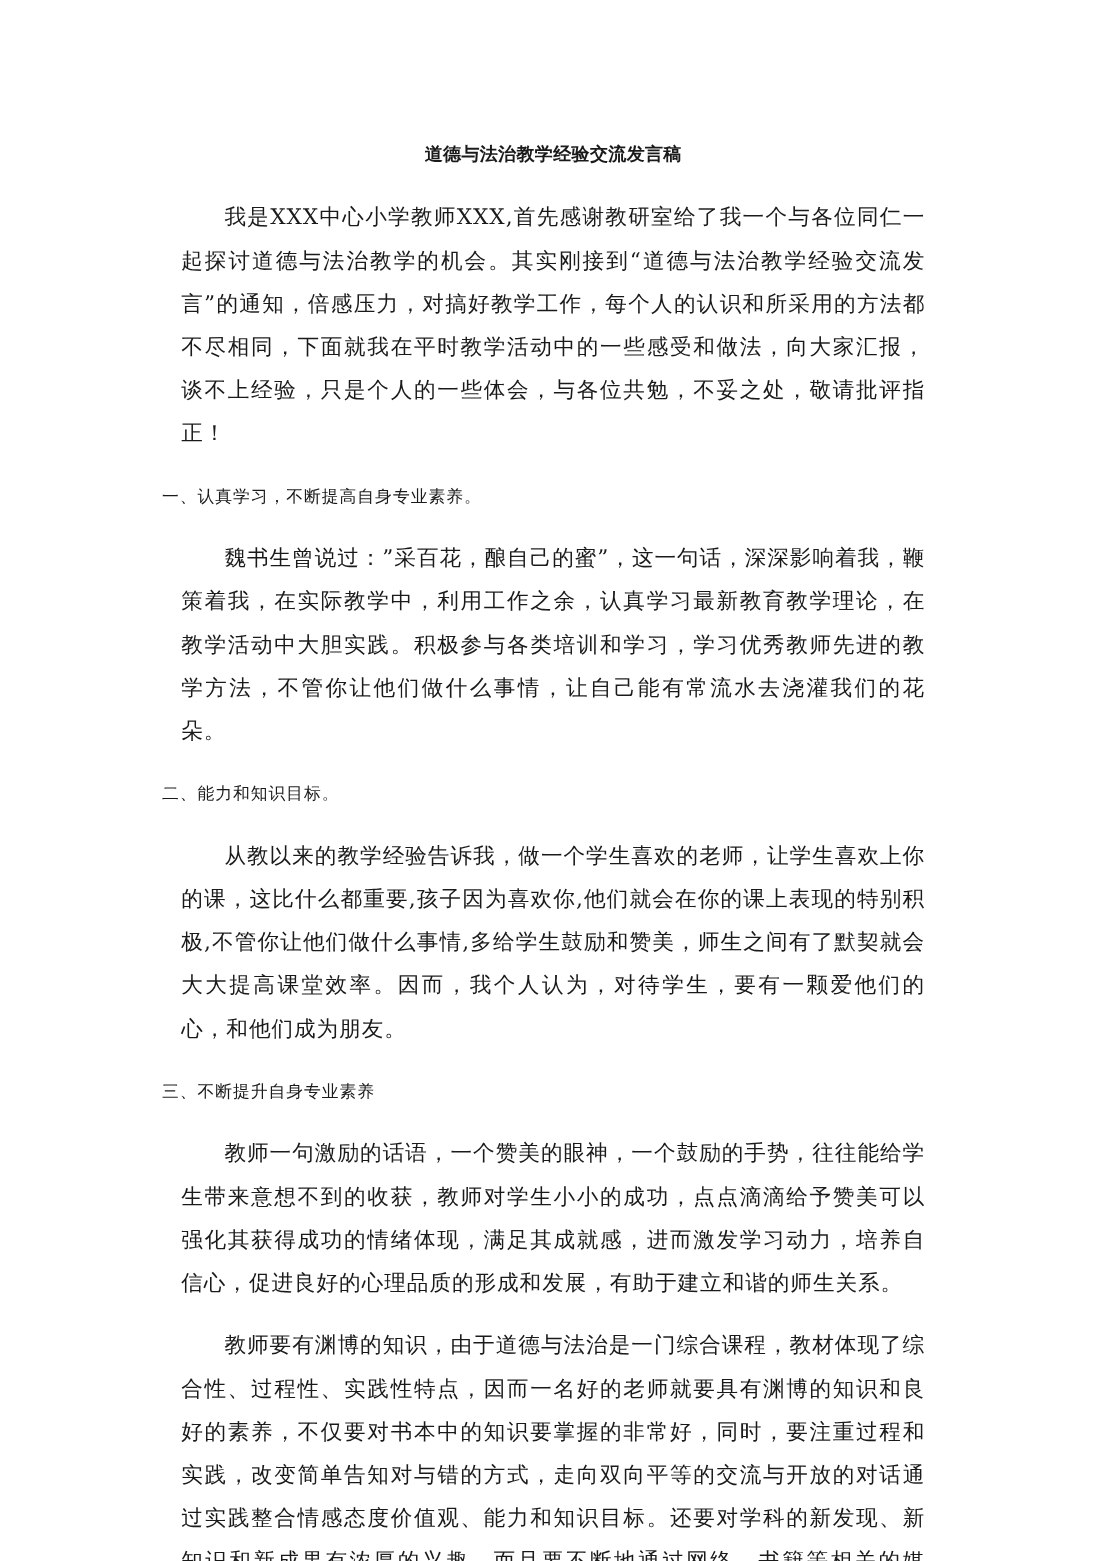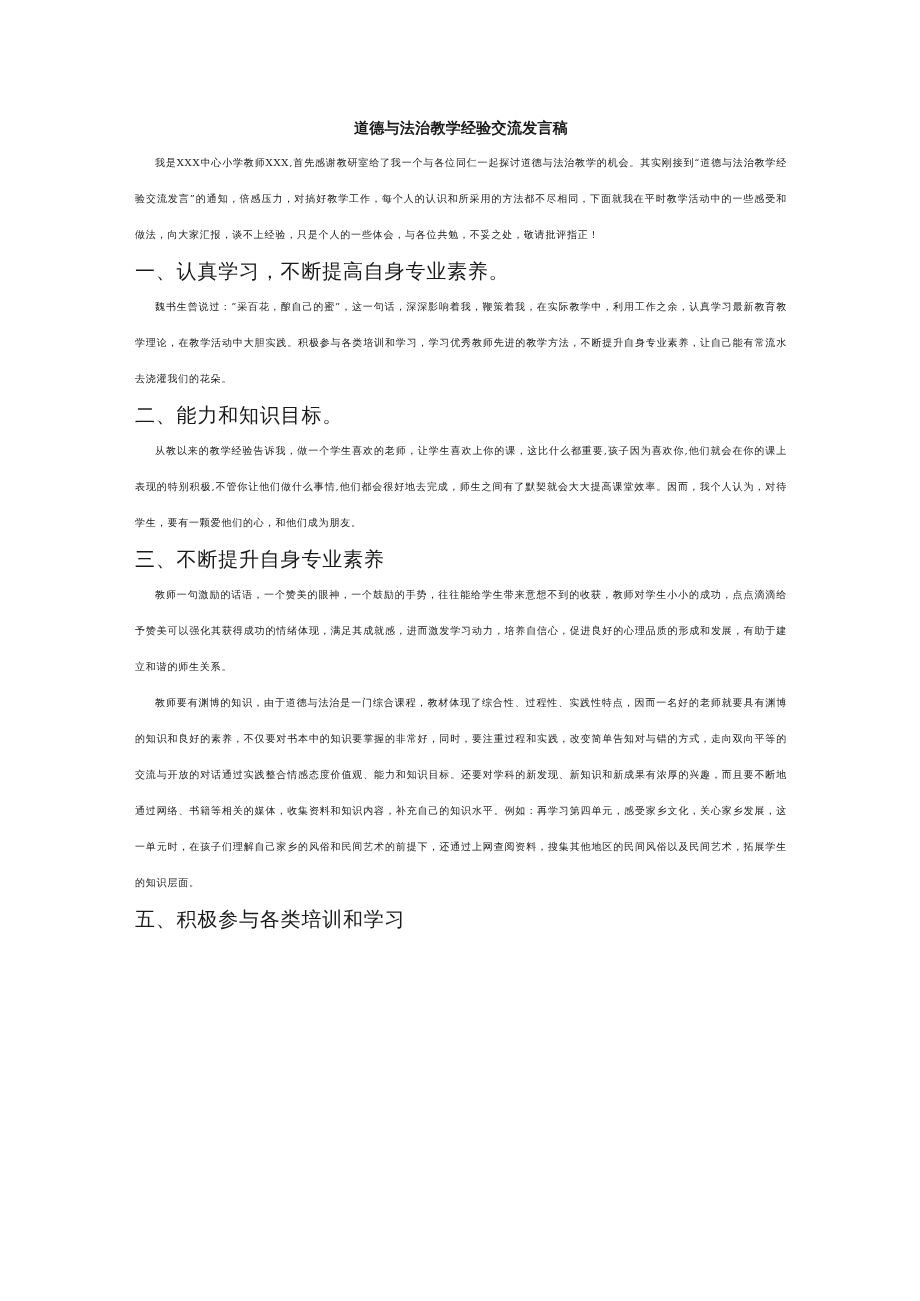--- a/index.html
+++ b/index.html
@@ -1,36 +1,36 @@
 <!DOCTYPE html>
 <html><head>
 <meta charset="utf-8">
 <style>
   html, body { margin: 0; padding: 0; background: #ffffff; }
   body { width: 920px; height: 1301px; position: relative; overflow: hidden;
          font-family: "DejaVu Serif", "Liberation Serif", serif; color: #1a1a1a; }
   .page { position: absolute; left: 135px; top: 116px; width: 652px; }
   .title { text-align: center; font-family: "DejaVu Sans", "Liberation Sans", sans-serif;
-           font-size: 15px; font-weight: bold; height: 24px; line-height: 24px; margin-bottom: 5px; letter-spacing: 0.3px; }
-  .para { font-size: 10px; line-height: 36px; text-indent: 2em; text-align: justify;
-          text-align-last: left; margin: 0; letter-spacing: 0.8px; }
-  .heading { font-size: 20px; line-height: 36px; margin: 0; letter-spacing: 0.8px; }
+           font-size: 15px; font-weight: bold; height: 24px; line-height: 24px; margin-bottom: 24px; letter-spacing: 0.3px; }
+  .para { font-size: 18px; line-height: 36px; text-indent: 2em; text-align: justify;
+          text-align-last: left; margin: 16px; letter-spacing: 0.8px; }
+  .heading { font-size: 14px; line-height: 36px; margin: 0; letter-spacing: 0.8px; }
 </style>
 </head>
 <body>
 
 <div class="page">
   <div class="title">道德与法治教学经验交流发言稿</div>
   <p class="para">我是XXX中心小学教师XXX,首先感谢教研室给了我一个与各位同仁一起探讨道德与法治教学的机会。其实刚接到“道德与法治教学经验交流发言”的通知，倍感压力，对搞好教学工作，每个人的认识和所采用的方法都不尽相同，下面就我在平时教学活动中的一些感受和做法，向大家汇报，谈不上经验，只是个人的一些体会，与各位共勉，不妥之处，敬请批评指正！</p>
 
   <p class="heading">一、认真学习，不断提高自身专业素养。</p>
-  <p class="para">魏书生曾说过：”采百花，酿自己的蜜”，这一句话，深深影响着我，鞭策着我，在实际教学中，利用工作之余，认真学习最新教育教学理论，在教学活动中大胆实践。积极参与各类培训和学习，学习优秀教师先进的教学方法，不断提升自身专业素养，让自己能有常流水去浇灌我们的花朵。</p>
+  <p class="para">魏书生曾说过：”采百花，酿自己的蜜”，这一句话，深深影响着我，鞭策着我，在实际教学中，利用工作之余，认真学习最新教育教学理论，在教学活动中大胆实践。积极参与各类培训和学习，学习优秀教师先进的教学方法，不管你让他们做什么事情，让自己能有常流水去浇灌我们的花朵。</p>
 
   <p class="heading">二、能力和知识目标。</p>
-  <p class="para">从教以来的教学经验告诉我，做一个学生喜欢的老师，让学生喜欢上你的课，这比什么都重要,孩子因为喜欢你,他们就会在你的课上表现的特别积极,不管你让他们做什么事情,他们都会很好地去完成，师生之间有了默契就会大大提高课堂效率。因而，我个人认为，对待学生，要有一颗爱他们的心，和他们成为朋友。</p>
+  <p class="para">从教以来的教学经验告诉我，做一个学生喜欢的老师，让学生喜欢上你的课，这比什么都重要,孩子因为喜欢你,他们就会在你的课上表现的特别积极,不管你让他们做什么事情,多给学生鼓励和赞美，师生之间有了默契就会大大提高课堂效率。因而，我个人认为，对待学生，要有一颗爱他们的心，和他们成为朋友。</p>
 
   <p class="heading">三、不断提升自身专业素养</p>
   <p class="para">教师一句激励的话语，一个赞美的眼神，一个鼓励的手势，往往能给学生带来意想不到的收获，教师对学生小小的成功，点点滴滴给予赞美可以强化其获得成功的情绪体现，满足其成就感，进而激发学习动力，培养自信心，促进良好的心理品质的形成和发展，有助于建立和谐的师生关系。</p>
 
   <p class="para">教师要有渊博的知识，由于道德与法治是一门综合课程，教材体现了综合性、过程性、实践性特点，因而一名好的老师就要具有渊博的知识和良好的素养，不仅要对书本中的知识要掌握的非常好，同时，要注重过程和实践，改变简单告知对与错的方式，走向双向平等的交流与开放的对话通过实践整合情感态度价值观、能力和知识目标。还要对学科的新发现、新知识和新成果有浓厚的兴趣，而且要不断地通过网络、书籍等相关的媒体，收集资料和知识内容，补充自己的知识水平。例如：再学习第四单元，感受家乡文化，关心家乡发展，这一单元时，在孩子们理解自己家乡的风俗和民间艺术的前提下，还通过上网查阅资料，搜集其他地区的民间风俗以及民间艺术，拓展学生的知识层面。</p>
 
   <p class="heading">五、积极参与各类培训和学习</p>
 </div>
 
 </body></html>

